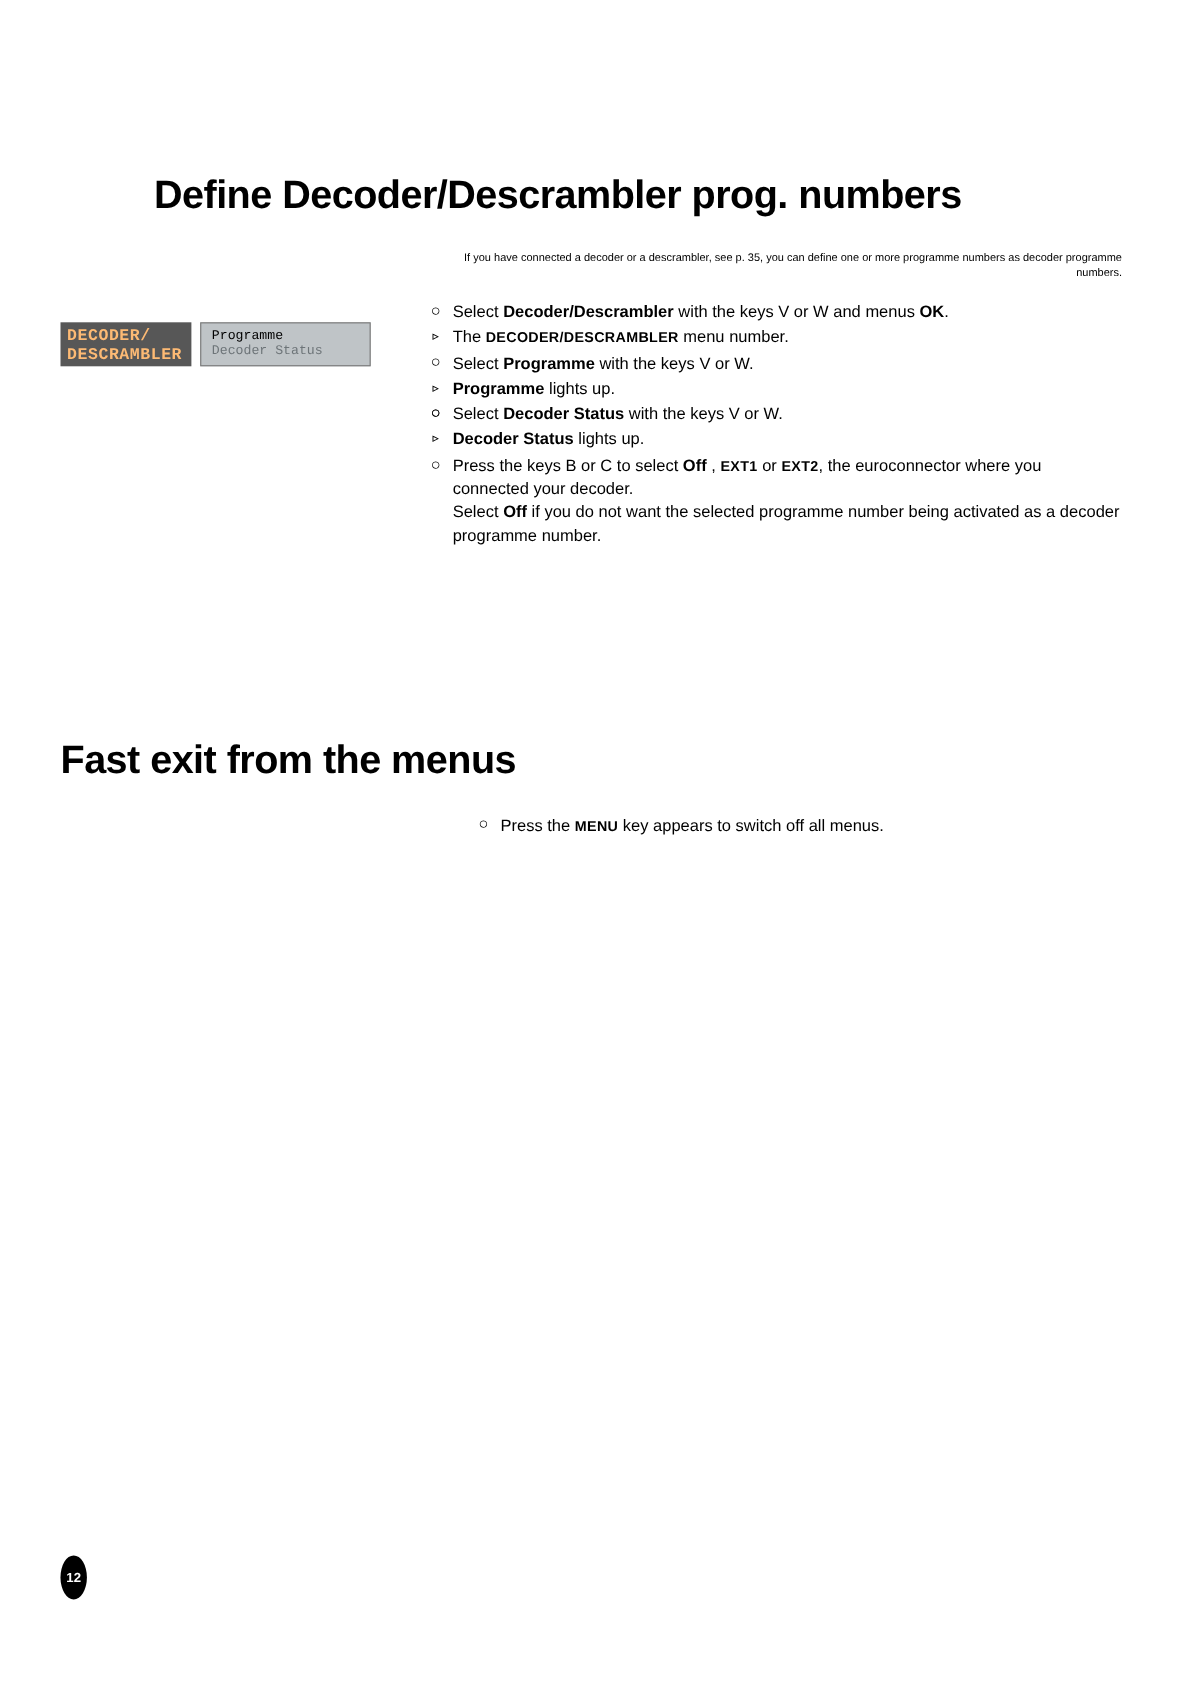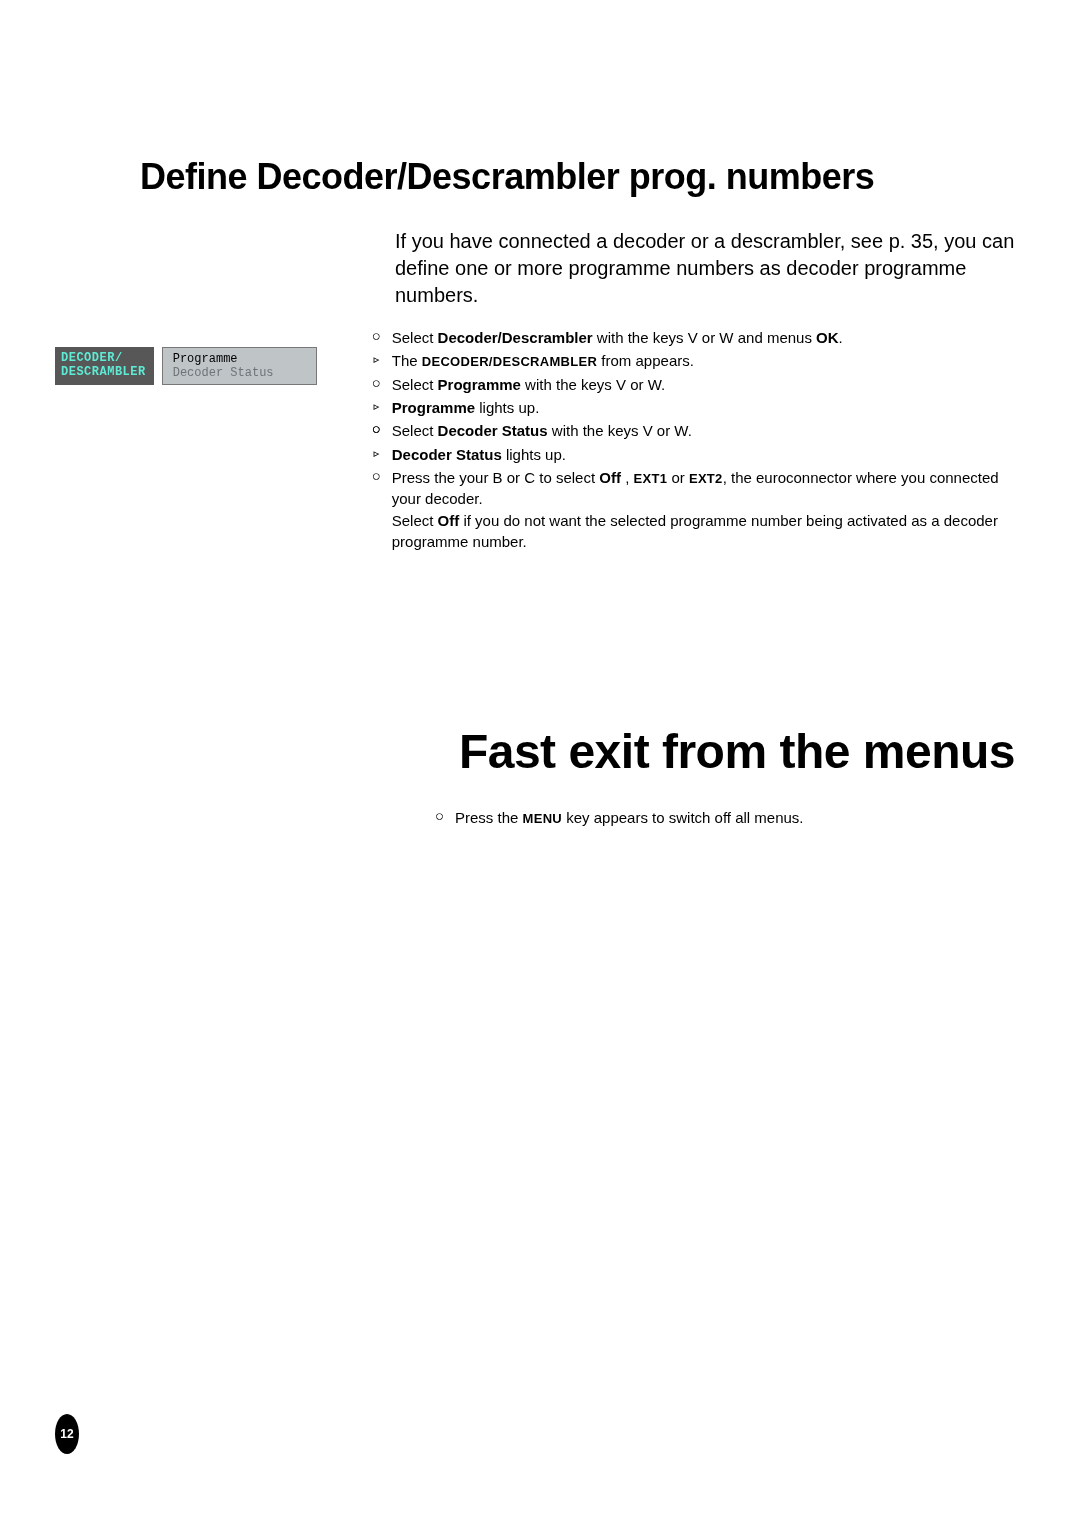--- a/index.html
+++ b/index.html
@@ -22,47 +22,47 @@
   }
   h1.title1 {
     font-size: 36px;
     font-weight: 700;
     margin: 0 0 30px 0;
     text-align: left;
     padding-left: 85px;
     letter-spacing: -0.5px;
   }
   h1.title2 {
-    font-size: 48px;
+    font-size: 36px;
     font-weight: 700;
     margin: 170px 0 30px 0;
-    text-align: right;
     padding-right: 5px;
     letter-spacing: -0.5px;
   }
   .intro {
     margin-left: 340px;
-    font-size: 20px;
+    font-size: 10px;
     line-height: 1.35;
     margin-bottom: 18px;
+    text-align: right;
   }
   .columns {
     display: flex;
     align-items: flex-start;
   }
   .menu-block {
     display: flex;
     gap: 8px;
     padding-top: 20px;
   }
   .menu-box {
     background: #575757;
-    color: #5eead4;
+    color: #fdba74;
     font-family: "Courier New", monospace;
-    font-size: 12px;
+    font-size: 15px;
     font-weight: 700;
     padding: 4px 8px 2px 6px;
     letter-spacing: 0.5px;
   }
   .menu-box .line2 { padding-left: 0; }
   .menu-panel {
     background: #bfc4c7;
     border: 1px solid #777;
     font-family: "Courier New", monospace;
     font-size: 12px;
@@ -133,21 +133,21 @@
     </div>
 
     <div class="steps">
       <ul class="step-group">
         <li>
           <span class="sym">○</span>
           <span>Select </span><span class="b">Decoder/Descrambler</span><span> with the keys V  or W and menus </span><span class="b">OK</span><span>.</span>
         </li>
         <li>
           <span class="sym">▹</span>
-          <span>The </span><span class="sc">DECODER/DESCRAMBLER</span><span> from appears.</span>
+          <span>The </span><span class="sc">DECODER/DESCRAMBLER</span><span> menu number.</span>
         </li>
       </ul>
       <ul class="step-group">
         <li>
           <span class="sym">○</span>
           <span>Select </span><span class="b">Programme</span><span> with the keys V  or W.</span>
         </li>
         <li>
           <span class="sym">▹</span>
           <span class="b">Programme</span><span> lights up.</span>
@@ -158,21 +158,21 @@
         <li>
           <span class="sym">○</span>
           <span>Select </span><span class="b">Decoder Status</span><span> with the keys V  or W.</span>
         </li>
         <li>
           <span class="sym">▹</span>
           <span class="b">Decoder Status</span><span> lights up.</span>
         </li>
         <li>
           <span class="sym">○</span>
-          <span>Press the your B  or C  to select </span><span class="b">Off</span><span> , </span><span class="sc">EXT1</span><span> or </span><span class="sc">EXT2</span><span>, the euroconnector where you connected your decoder.</span>
+          <span>Press the keys B  or C  to select </span><span class="b">Off</span><span> , </span><span class="sc">EXT1</span><span> or </span><span class="sc">EXT2</span><span>, the euroconnector where you connected your decoder.</span>
           <br>
           <span>Select </span><span class="b">Off</span><span> if you do not want the selected programme number being activated as a decoder programme number.</span>
         </li>
       </ul>
     </div>
   </div>
 
   <h1 class="title2">Fast exit from the menus</h1>
 
   <ul class="fastexit">

